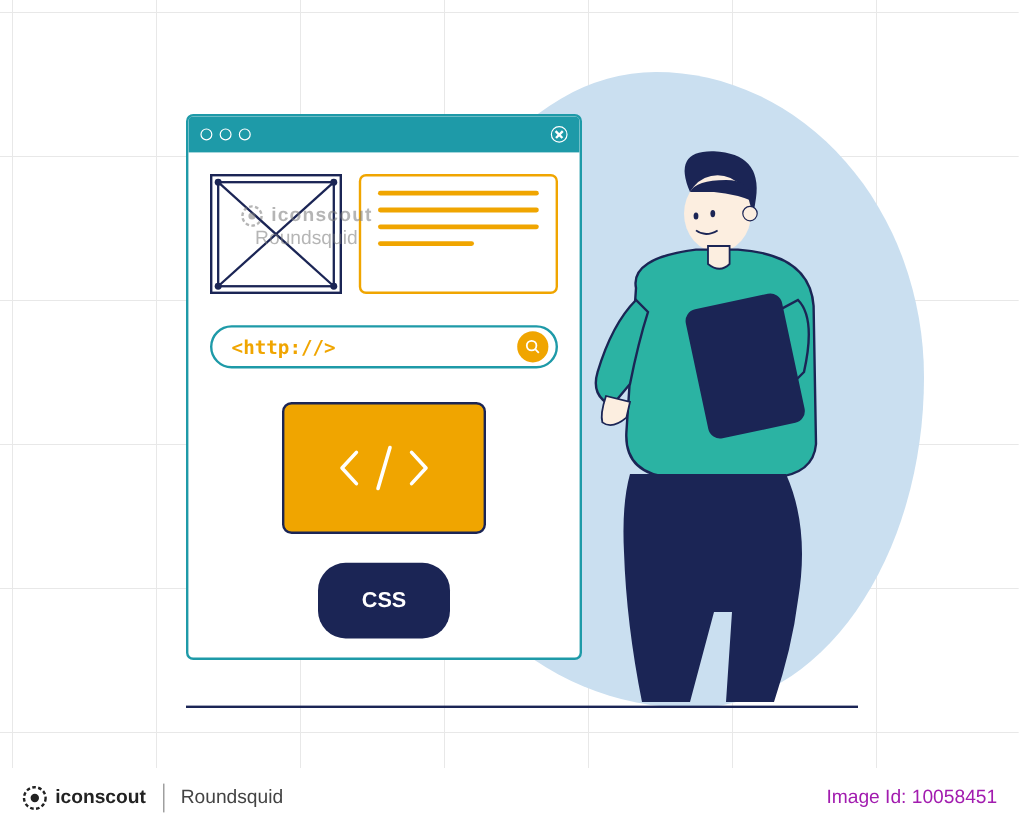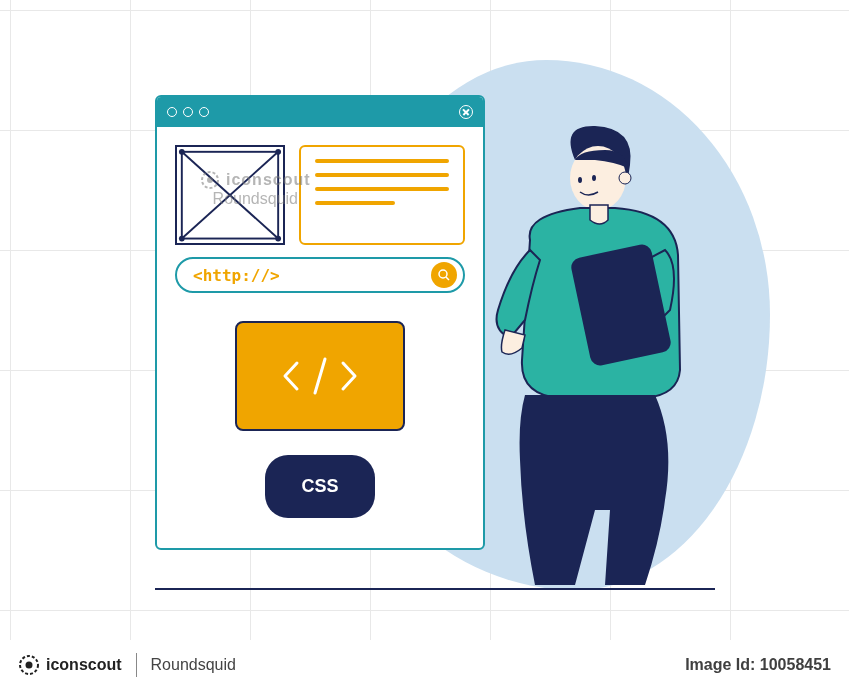--- a/index.html
+++ b/index.html
@@ -84,21 +84,21 @@
       border: 2px solid #f0a500;
       border-radius: 6px;
       padding: 12px 14px;
       display: flex;
       flex-direction: column;
       gap: 10px;
     }
     .line { height: 4px; background: #f0a500; border-radius: 2px; }
     .line.short { width: 60%; }
     .url-bar {
-      margin-top: 12px;
+      margin-top: 26px;
       width: 100%;
       height: 36px;
       border: 2px solid #1e9aa8;
       border-radius: 18px;
       display: flex;
       align-items: center;
       padding: 0 6px 0 16px;
       justify-content: space-between;
     }
     .url-text {
@@ -182,21 +182,21 @@
       gap: 6px;
       font-weight: bold;
     }
     .footer .divider {
       height: 24px; width: 1px;
       background: #888;
       margin: 0 14px;
     }
     .footer .author { color: #444; }
     .footer .spacer { flex: 1; }
-    .footer .imgid { color: #404040; font-weight: bold; }
+    .footer .imgid { color: #a21caf; }
     .logo-mark {
       width: 22px; height: 22px;
       position: relative;
     }
   </style>
 </head>
 <body>
 
 <div class="canvas"></div>
 

